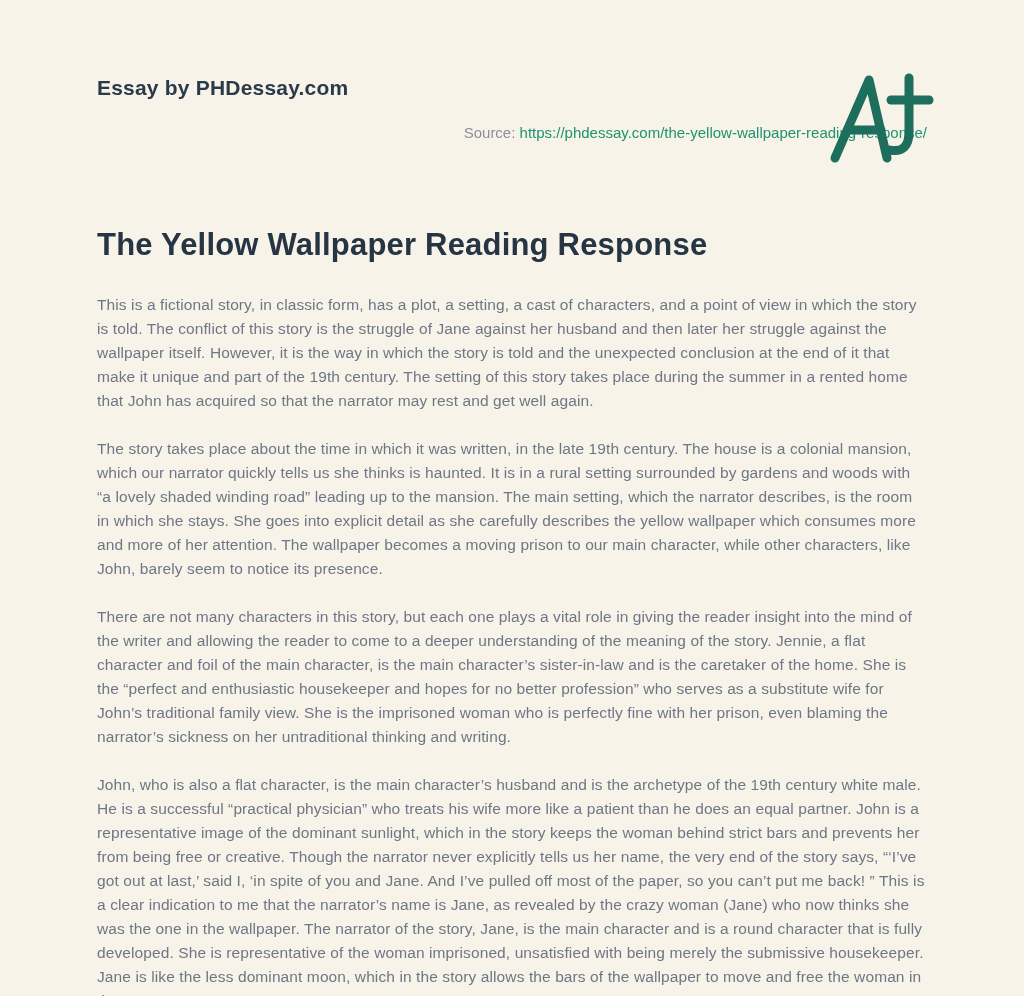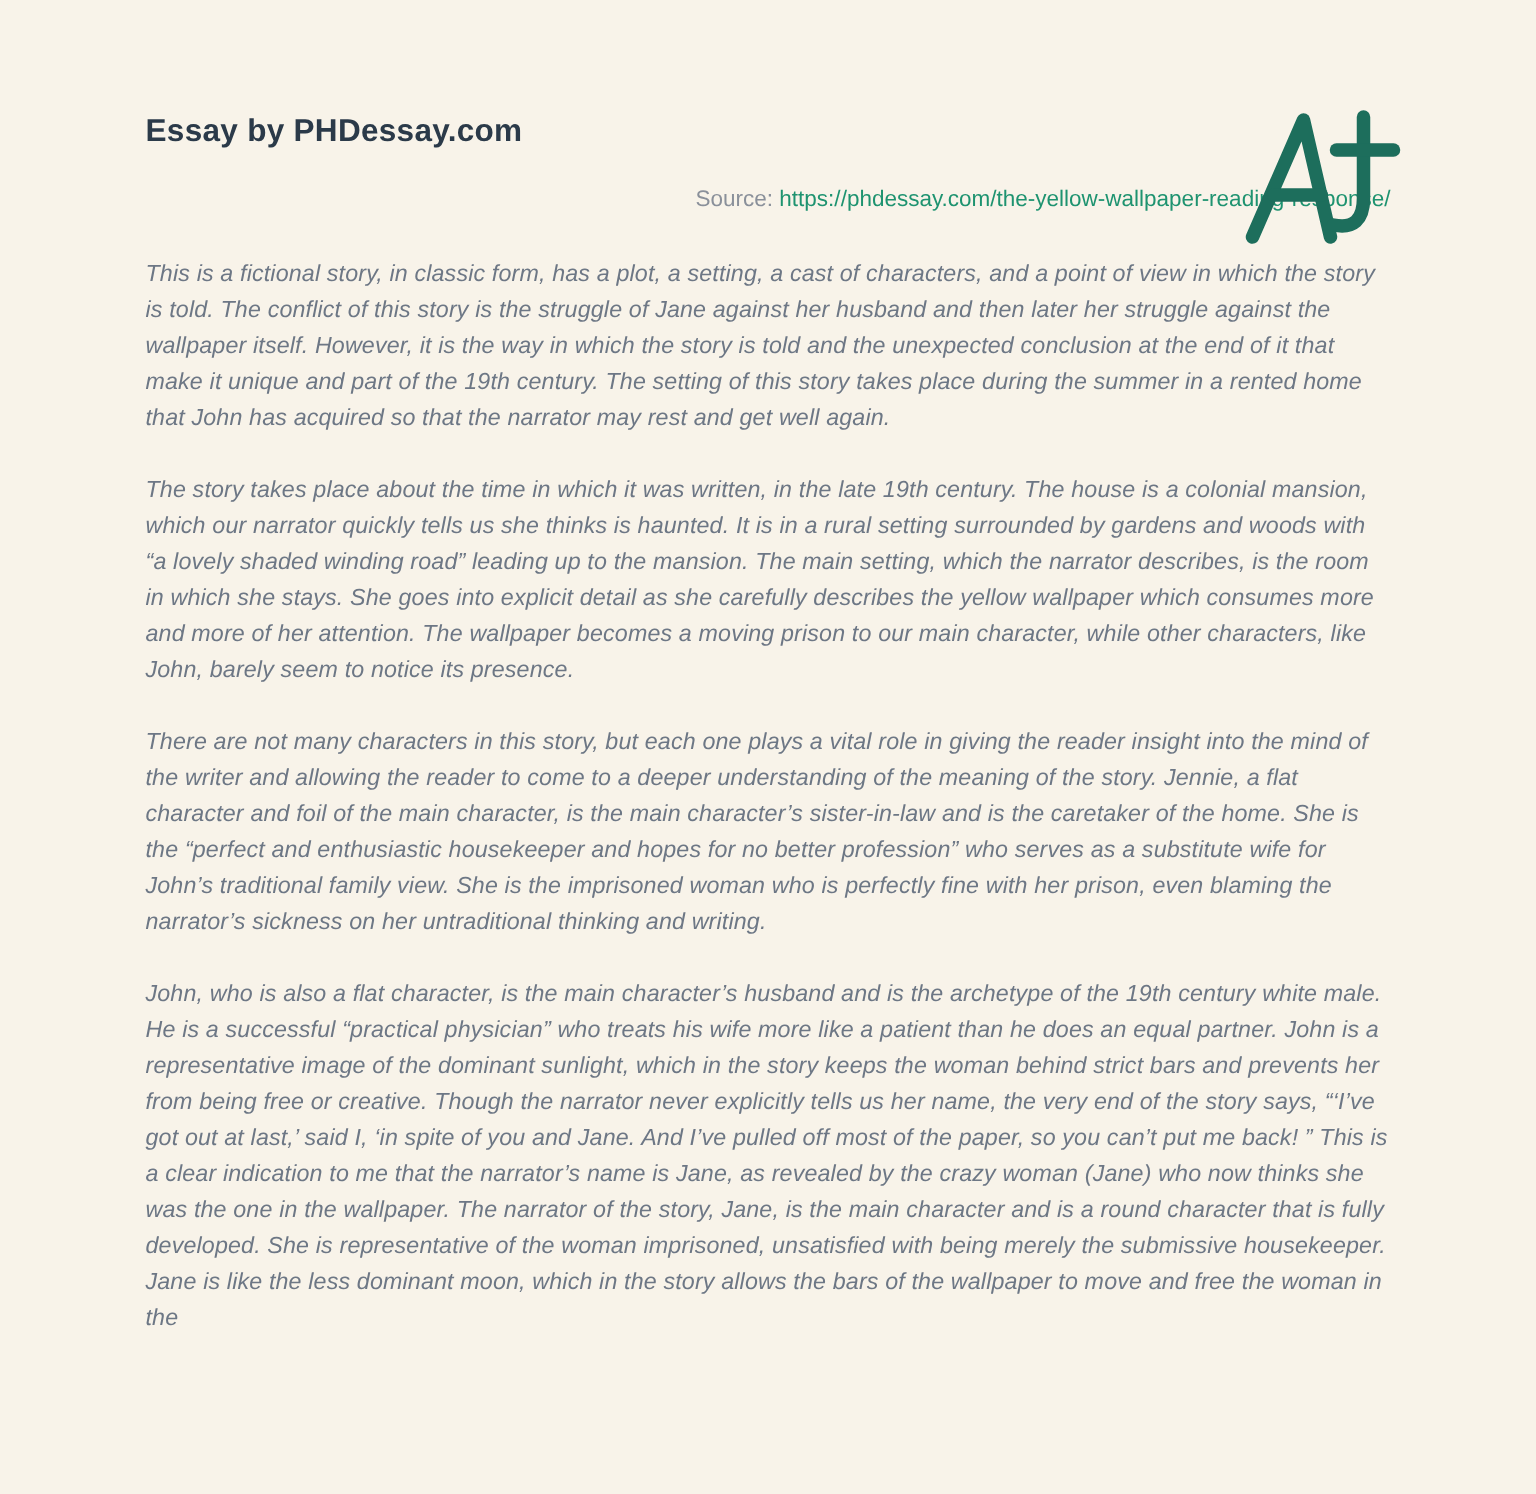--- a/index.html
+++ b/index.html
@@ -52,21 +52,20 @@
   }
   .essay {
     margin-top: 30px;
   }
   .essay p {
     margin: 0 0 24px 0;
     font-size: 15.5px;
     line-height: 24px;
     color: #6d7785;
     letter-spacing: 0.1px;
-    font-style: italic;
   }
 </style>
 </head>
 <body>
 
 <div class="page">
 
   <div class="byline">Essay by PHDessay.com</div>
 
   <div class="source-line">
@@ -78,20 +77,21 @@
     <svg viewBox="0 0 108 96" width="108" height="96" fill="none" stroke="#1d6e5c" stroke-width="9" stroke-linecap="round" stroke-linejoin="round">
 
       <path d="M8 88 L42 10 L60 88"></path>
       <path d="M22 60 L54 60"></path>
 
       <path d="M82 8 L82 62 Q82 84 62 80"></path>
       <path d="M64 30 L102 30"></path>
     </svg>
   </div>
 
+  <h1 class="title">The Yellow Wallpaper Reading Response</h1>
 
   <div class="essay">
     <p>This is a fictional story, in classic form, has a plot, a setting, a cast of characters, and a point of view in which the story is told. The conflict of this story is the struggle of Jane against her husband and then later her struggle against the wallpaper itself. However, it is the way in which the story is told and the unexpected conclusion at the end of it that make it unique and part of the 19th century. The setting of this story takes place during the summer in a rented home that John has acquired so that the narrator may rest and get well again.</p>
     <p>The story takes place about the time in which it was written, in the late 19th century. The house is a colonial mansion, which our narrator quickly tells us she thinks is haunted. It is in a rural setting surrounded by gardens and woods with “a lovely shaded winding road” leading up to the mansion. The main setting, which the narrator describes, is the room in which she stays. She goes into explicit detail as she carefully describes the yellow wallpaper which consumes more and more of her attention. The wallpaper becomes a moving prison to our main character, while other characters, like John, barely seem to notice its presence.</p>
     <p>There are not many characters in this story, but each one plays a vital role in giving the reader insight into the mind of the writer and allowing the reader to come to a deeper understanding of the meaning of the story. Jennie, a flat character and foil of the main character, is the main character’s sister-in-law and is the caretaker of the home. She is the “perfect and enthusiastic housekeeper and hopes for no better profession” who serves as a substitute wife for John’s traditional family view. She is the imprisoned woman who is perfectly fine with her prison, even blaming the narrator’s sickness on her untraditional thinking and writing.</p>
     <p>John, who is also a flat character, is the main character’s husband and is the archetype of the 19th century white male. He is a successful “practical physician” who treats his wife more like a patient than he does an equal partner. John is a representative image of the dominant sunlight, which in the story keeps the woman behind strict bars and prevents her from being free or creative. Though the narrator never explicitly tells us her name, the very end of the story says, “‘I’ve got out at last,’ said I, ‘in spite of you and Jane. And I’ve pulled off most of the paper, so you can’t put me back! ” This is a clear indication to me that the narrator’s name is Jane, as revealed by the crazy woman (Jane) who now thinks she was the one in the wallpaper. The narrator of the story, Jane, is the main character and is a round character that is fully developed. She is representative of the woman imprisoned, unsatisfied with being merely the submissive housekeeper. Jane is like the less dominant moon, which in the story allows the bars of the wallpaper to move and free the woman in the</p>
   </div>
 
 </div>
 

